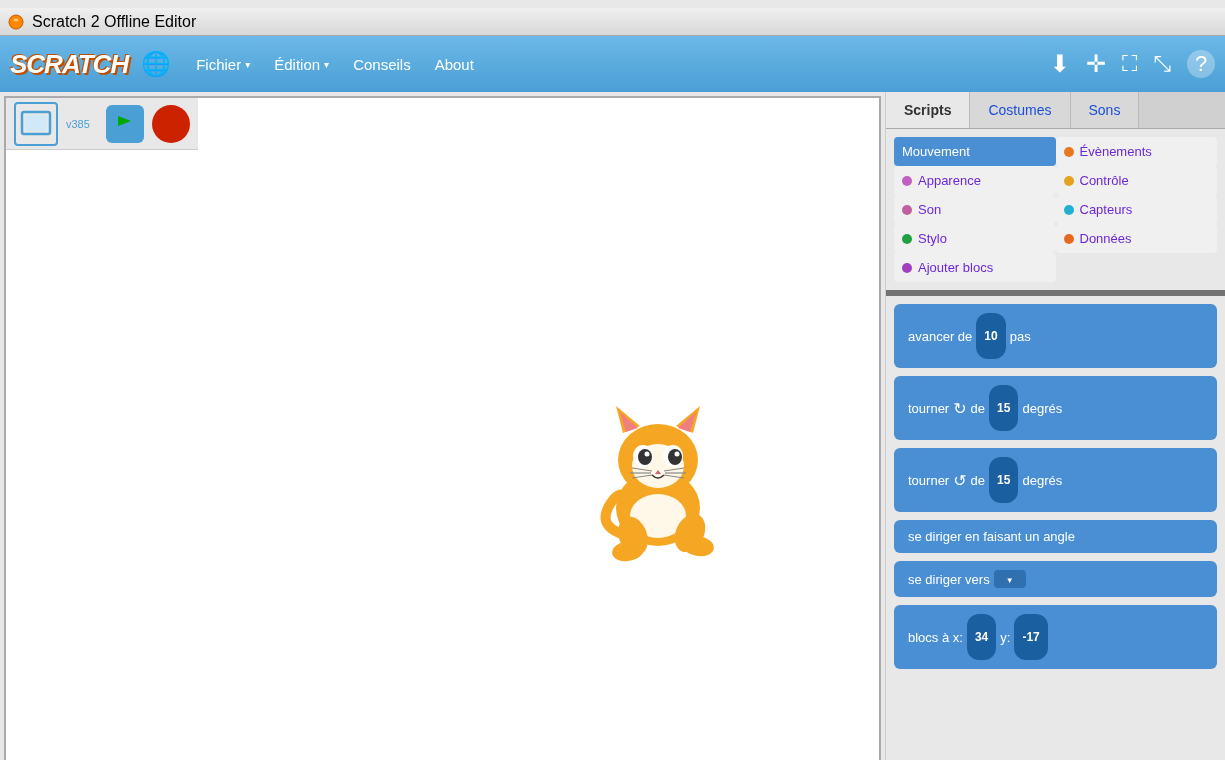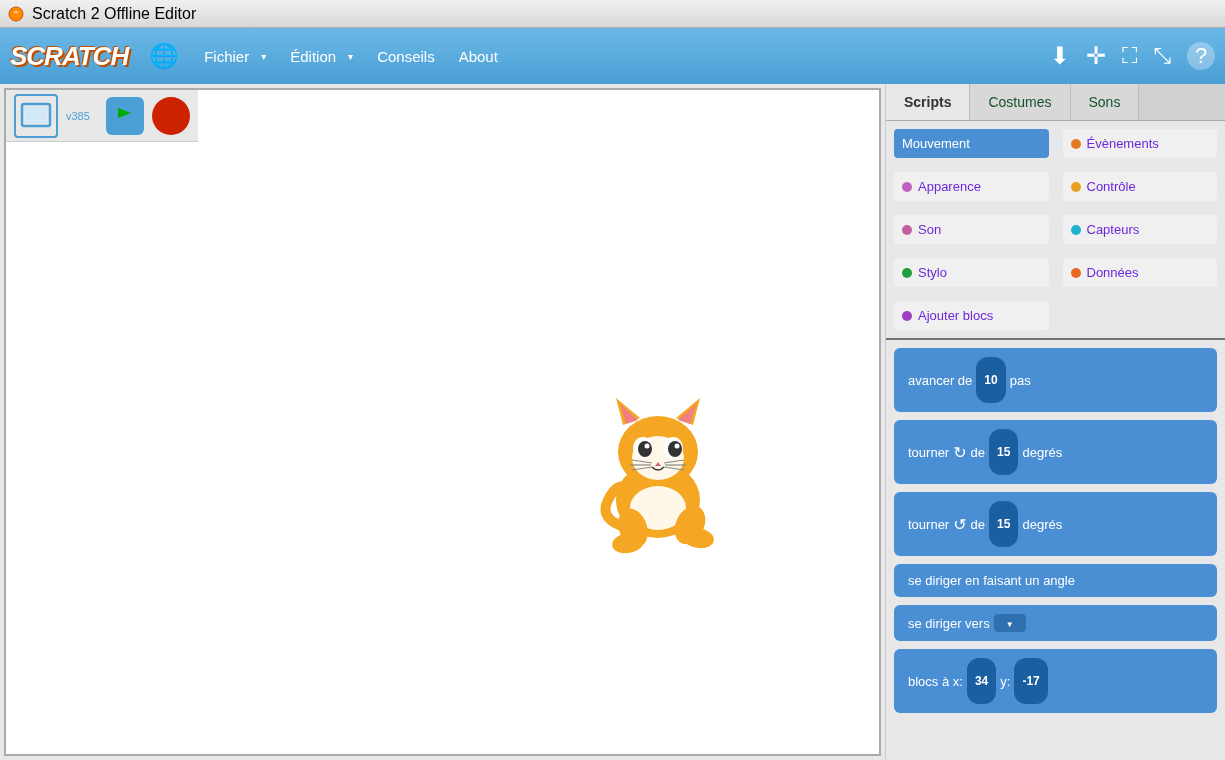--- a/index.html
+++ b/index.html
@@ -12,35 +12,36 @@
     }
 
     
     #titlebar {
       background: linear-gradient(to bottom, #f0f0f0, #d8d8d8);
       height: 28px;
       display: flex;
       align-items: center;
       padding: 0 8px;
       border-bottom: 1px solid #aaa;
+      margin-top: 8px;
     }
 
     
     #menubar {
       background: linear-gradient(to bottom, #6cb8e8, #4a9fd4);
       height: 56px;
       display: flex;
       align-items: center;
       padding: 0 10px;
       gap: 0;
     }
     .scratch-logo {
       display: flex;
       align-items: center;
-      margin-right: 20px;
+      margin-right: 12px;
     }
     .scratch-logo span {
       font-size: 26px;
       font-weight: 900;
       color: #fff;
       text-shadow: 2px 2px 0 #c05000, -1px -1px 0 #c05000;
       letter-spacing: -1px;
       font-style: italic;
     }
     .globe-icon {
@@ -48,21 +49,21 @@
       margin-right: 12px;
       color: #fff;
       font-size: 24px;
       display: flex; align-items: center; justify-content: center;
     }
     .menu-item {
       color: #fff;
       font-size: 15px;
       padding: 6px 12px;
       cursor: pointer;
-      display: flex; align-items: center; gap: 12px;
+      display: flex; align-items: center; gap: 4px;
       border-radius: 4px;
     }
     .menu-item .arrow { font-size: 10px; }
 
     .menubar-spacer { flex: 1; }
     .menubar-icons {
       display: flex; gap: 16px; align-items: center;
     }
     .menubar-icons span {
       font-size: 24px;
@@ -153,36 +154,36 @@
       display: flex;
       background: #d0d0d0;
       border-bottom: 1px solid #aaa;
     }
     .tab {
       padding: 10px 18px;
       font-size: 14px;
       cursor: pointer;
       border-right: 1px solid #bbb;
       background: #d8d8d8;
-      color: #14532d;
+      color: #1d4ed8;
     }
     .tab.active {
       background: #e8e8e8;
       color: #333;
       font-weight: bold;
       border-bottom: none;
     }
 
     
     #categories {
       padding: 8px;
       display: grid;
       grid-template-columns: 1fr 1fr;
-      gap: 14px;
-      border-bottom: 2px solid #737373;
+      gap: 0;
+      border-bottom: 6px solid #737373;
     }
 
     .cat-btn {
       padding: 7px 8px;
       font-size: 13px;
       border: none;
       border-radius: 4px;
       cursor: pointer;
       display: flex;
       align-items: center;

